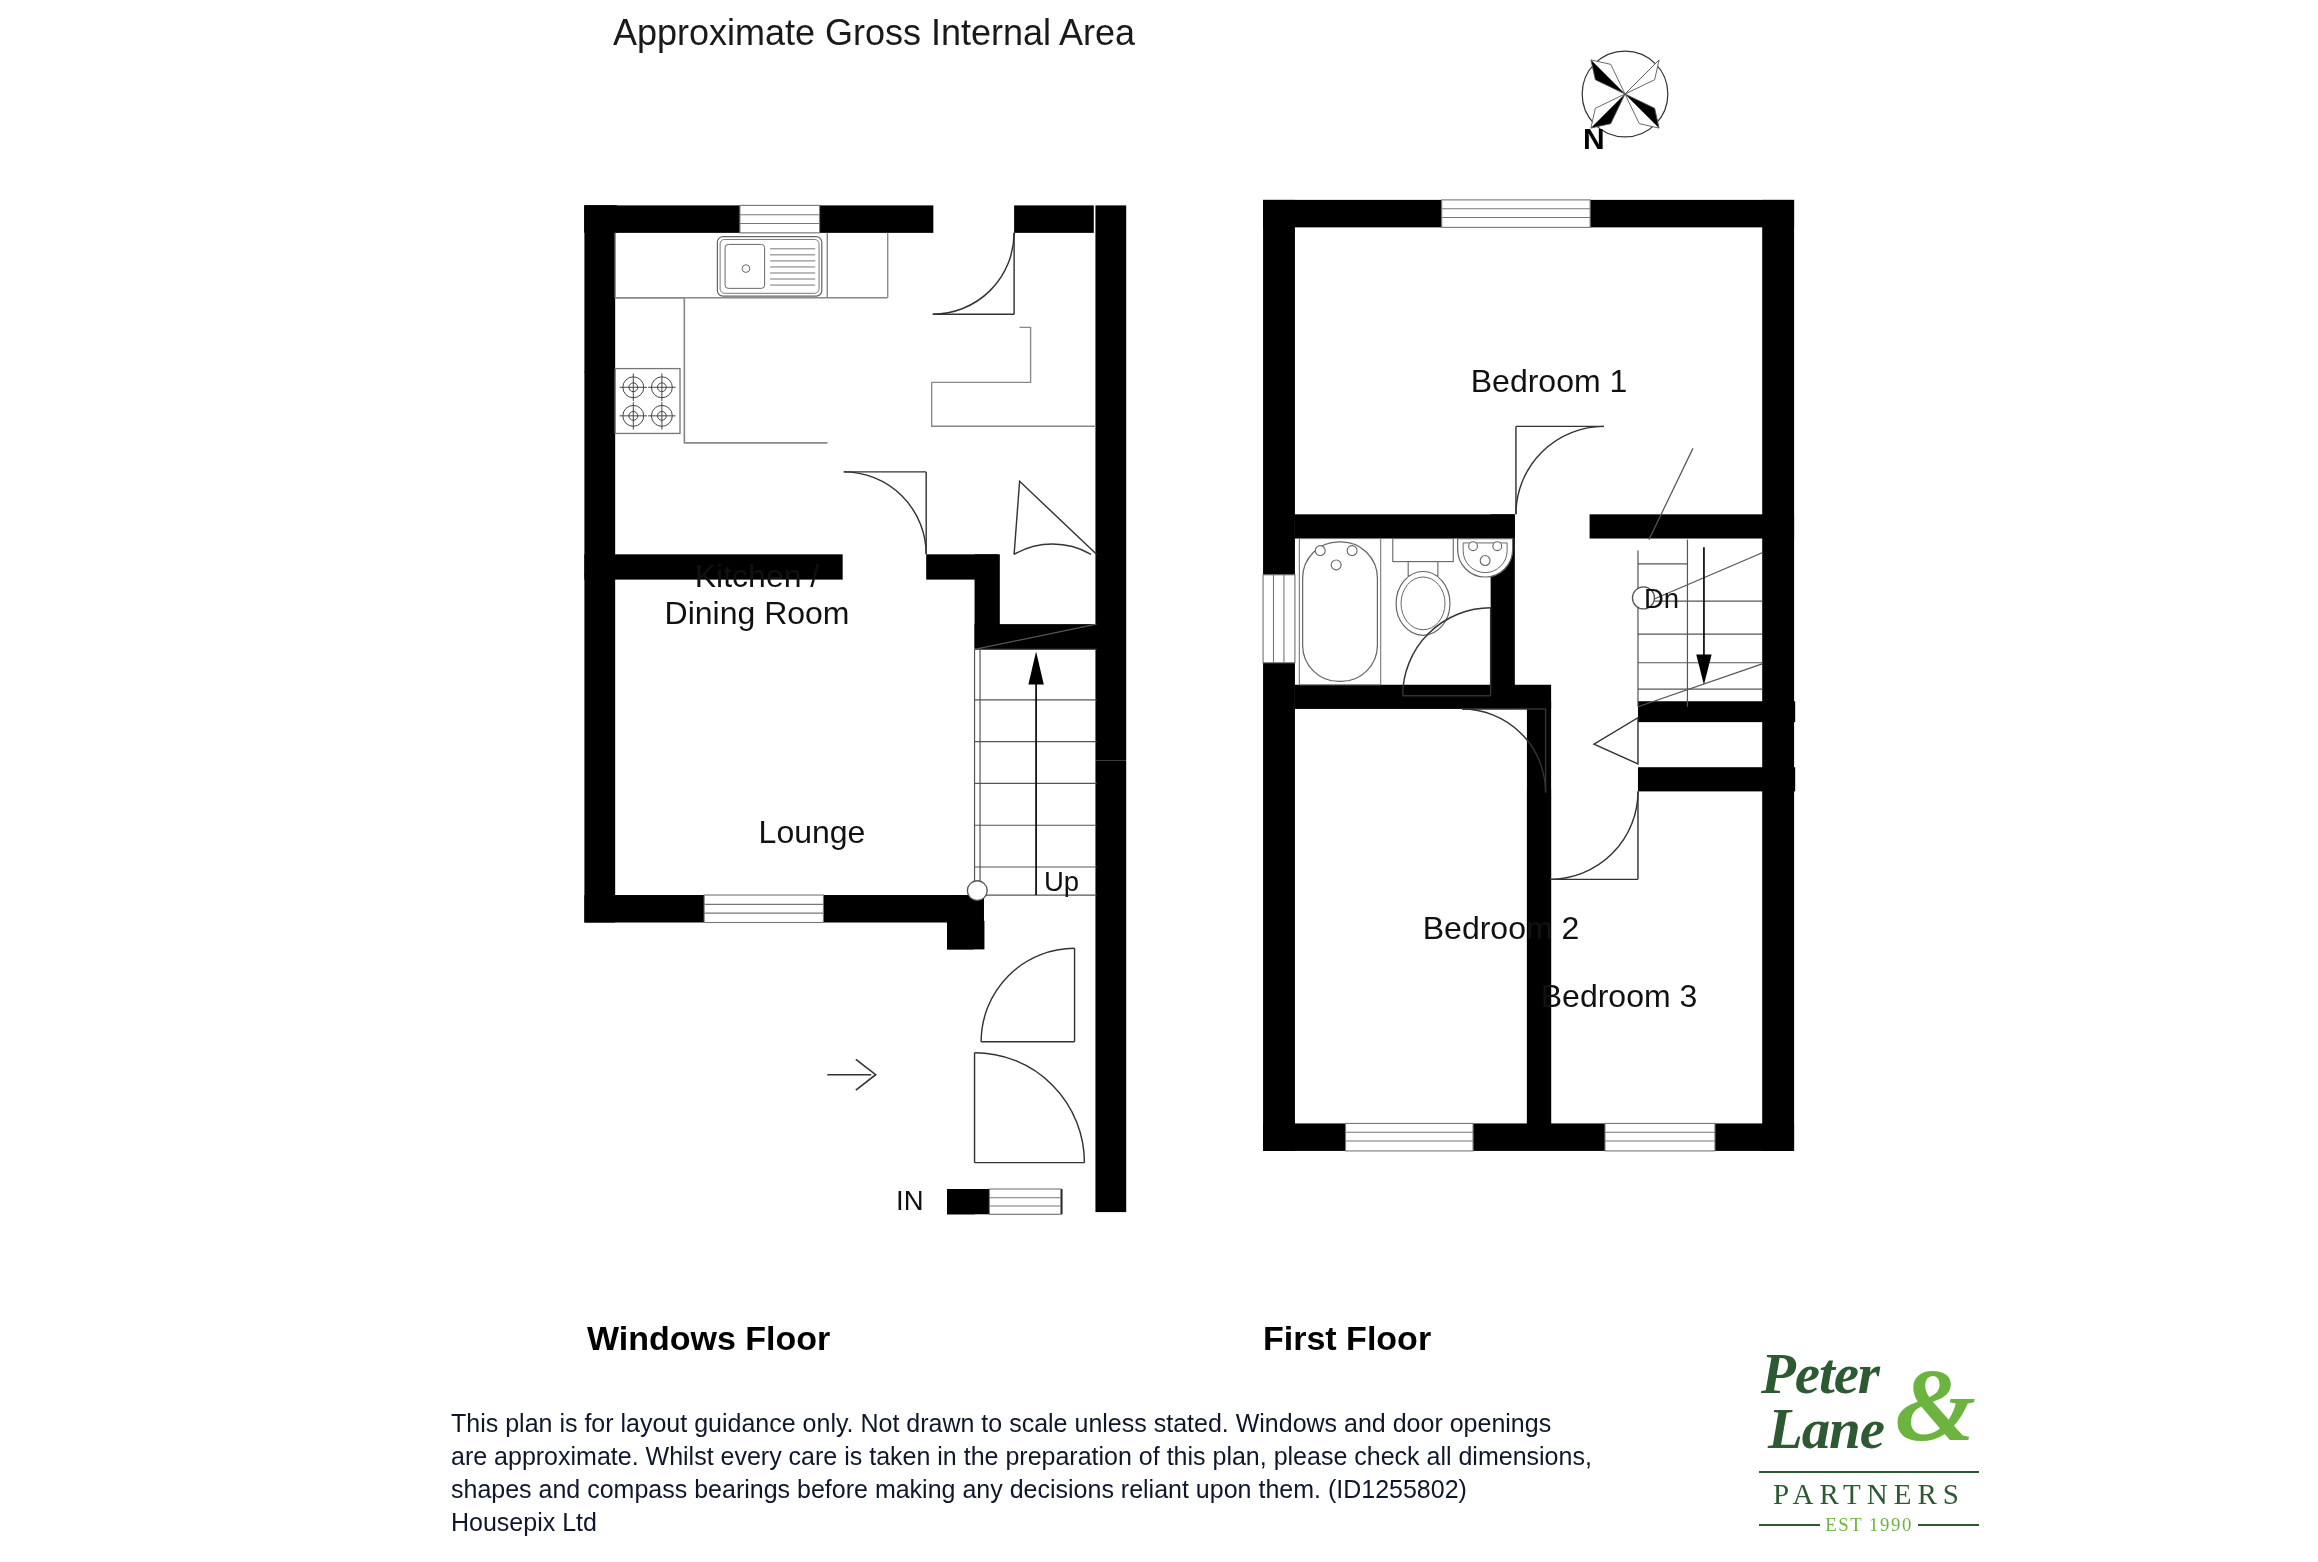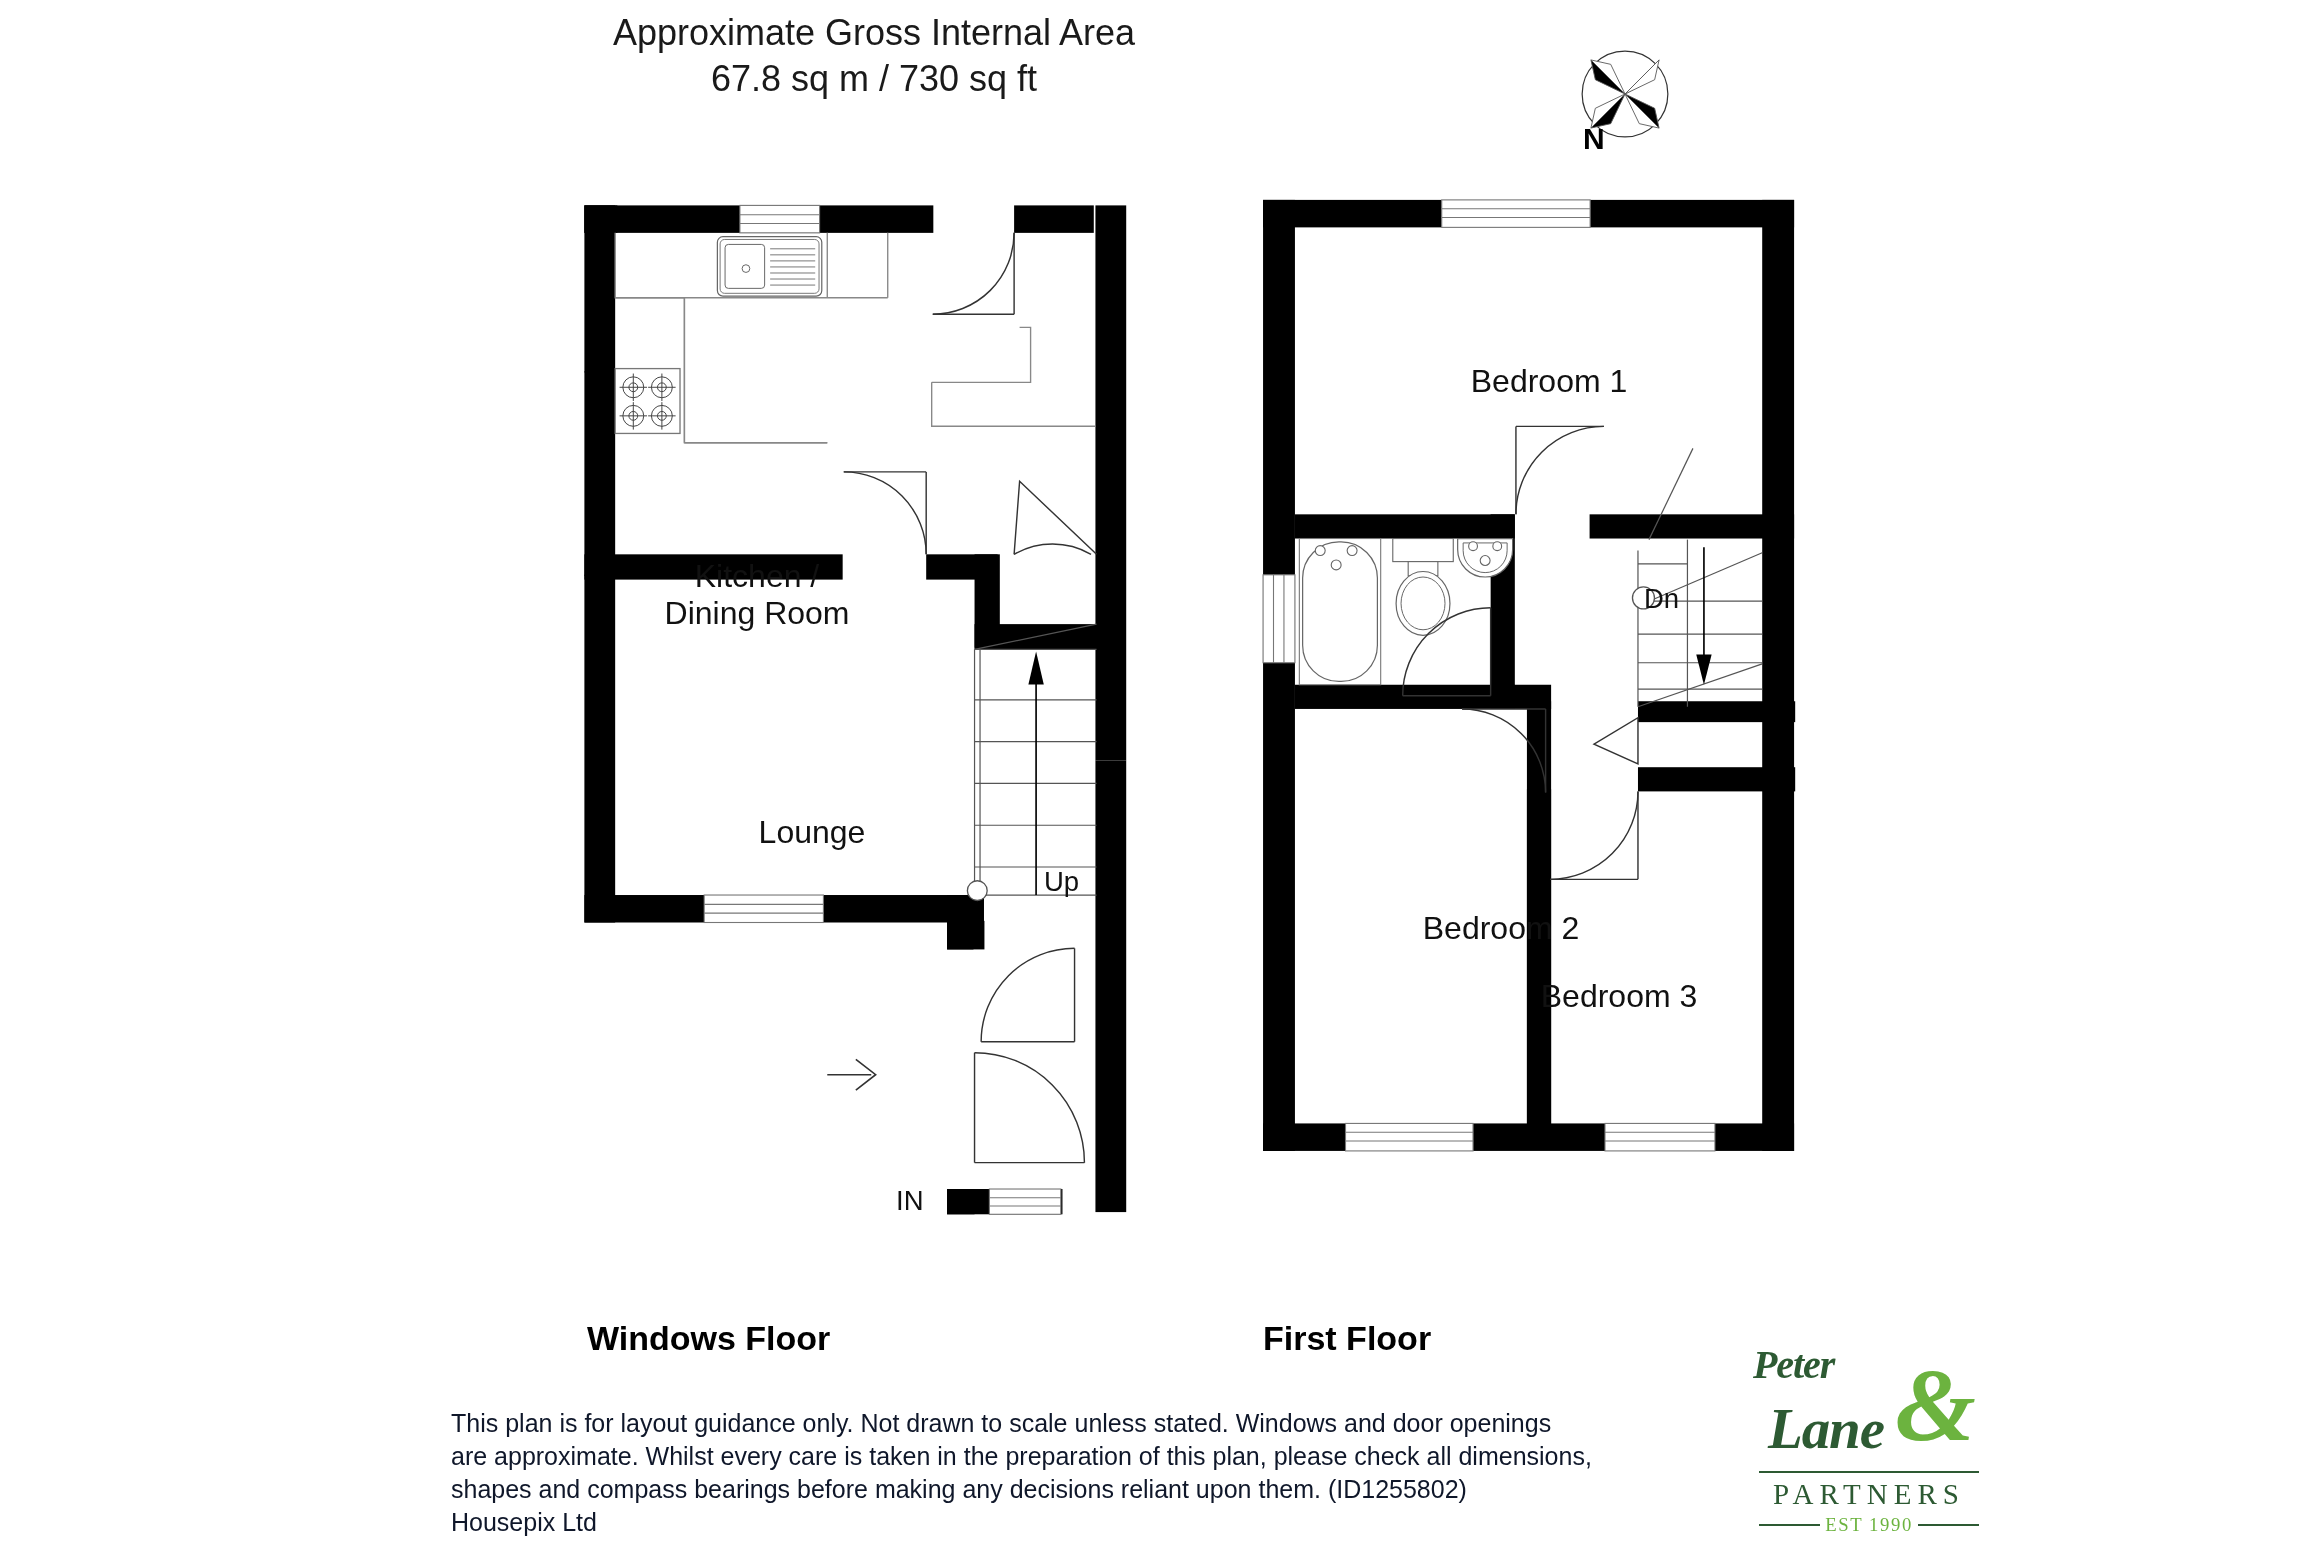--- a/index.html
+++ b/index.html
@@ -98,23 +98,23 @@
   
   .logo {
     position: absolute;
     left: 1748px;
     top: 1341px;
     width: 253px;
     height: 192px;
   }
   .logo-line1 {
     position: absolute;
-    left: 5px; top: 0px;
+    left: 13px; top: 0px;
     font-family: "Liberation Serif", serif;
-    font-size: 40px;
+    font-size: 57px;
     font-style: italic;
     font-weight: bold;
     color: #2d5a33;
     letter-spacing: -1.1px;
   }
   .logo-line2 {
     position: absolute;
     left: 20px; top: 55px;
     font-family: "Liberation Serif", serif;
     font-size: 57px;
@@ -173,21 +173,20 @@
     white-space: nowrap;
   }
 </style>
 </head>
 <body>
 
 <div id="page">
 
   <div class="header-title">
     <div>Approximate Gross Internal Area</div>
-    <div>67.8 sq m / 730 sq ft</div>
   </div>
 
   <div class="compass">
     <svg width="100" height="100" viewBox="0 0 182 182">
       <circle cx="91" cy="91" r="78" fill="#ffffff" stroke="#333333" stroke-width="2.2"></circle>
 
       <g stroke="#555555" stroke-width="1.6">
 
         <polygon points="91,91 153,29 117,77" fill="#000000"></polygon>
         <polygon points="91,91 153,29 145,65" fill="#ffffff"></polygon>

